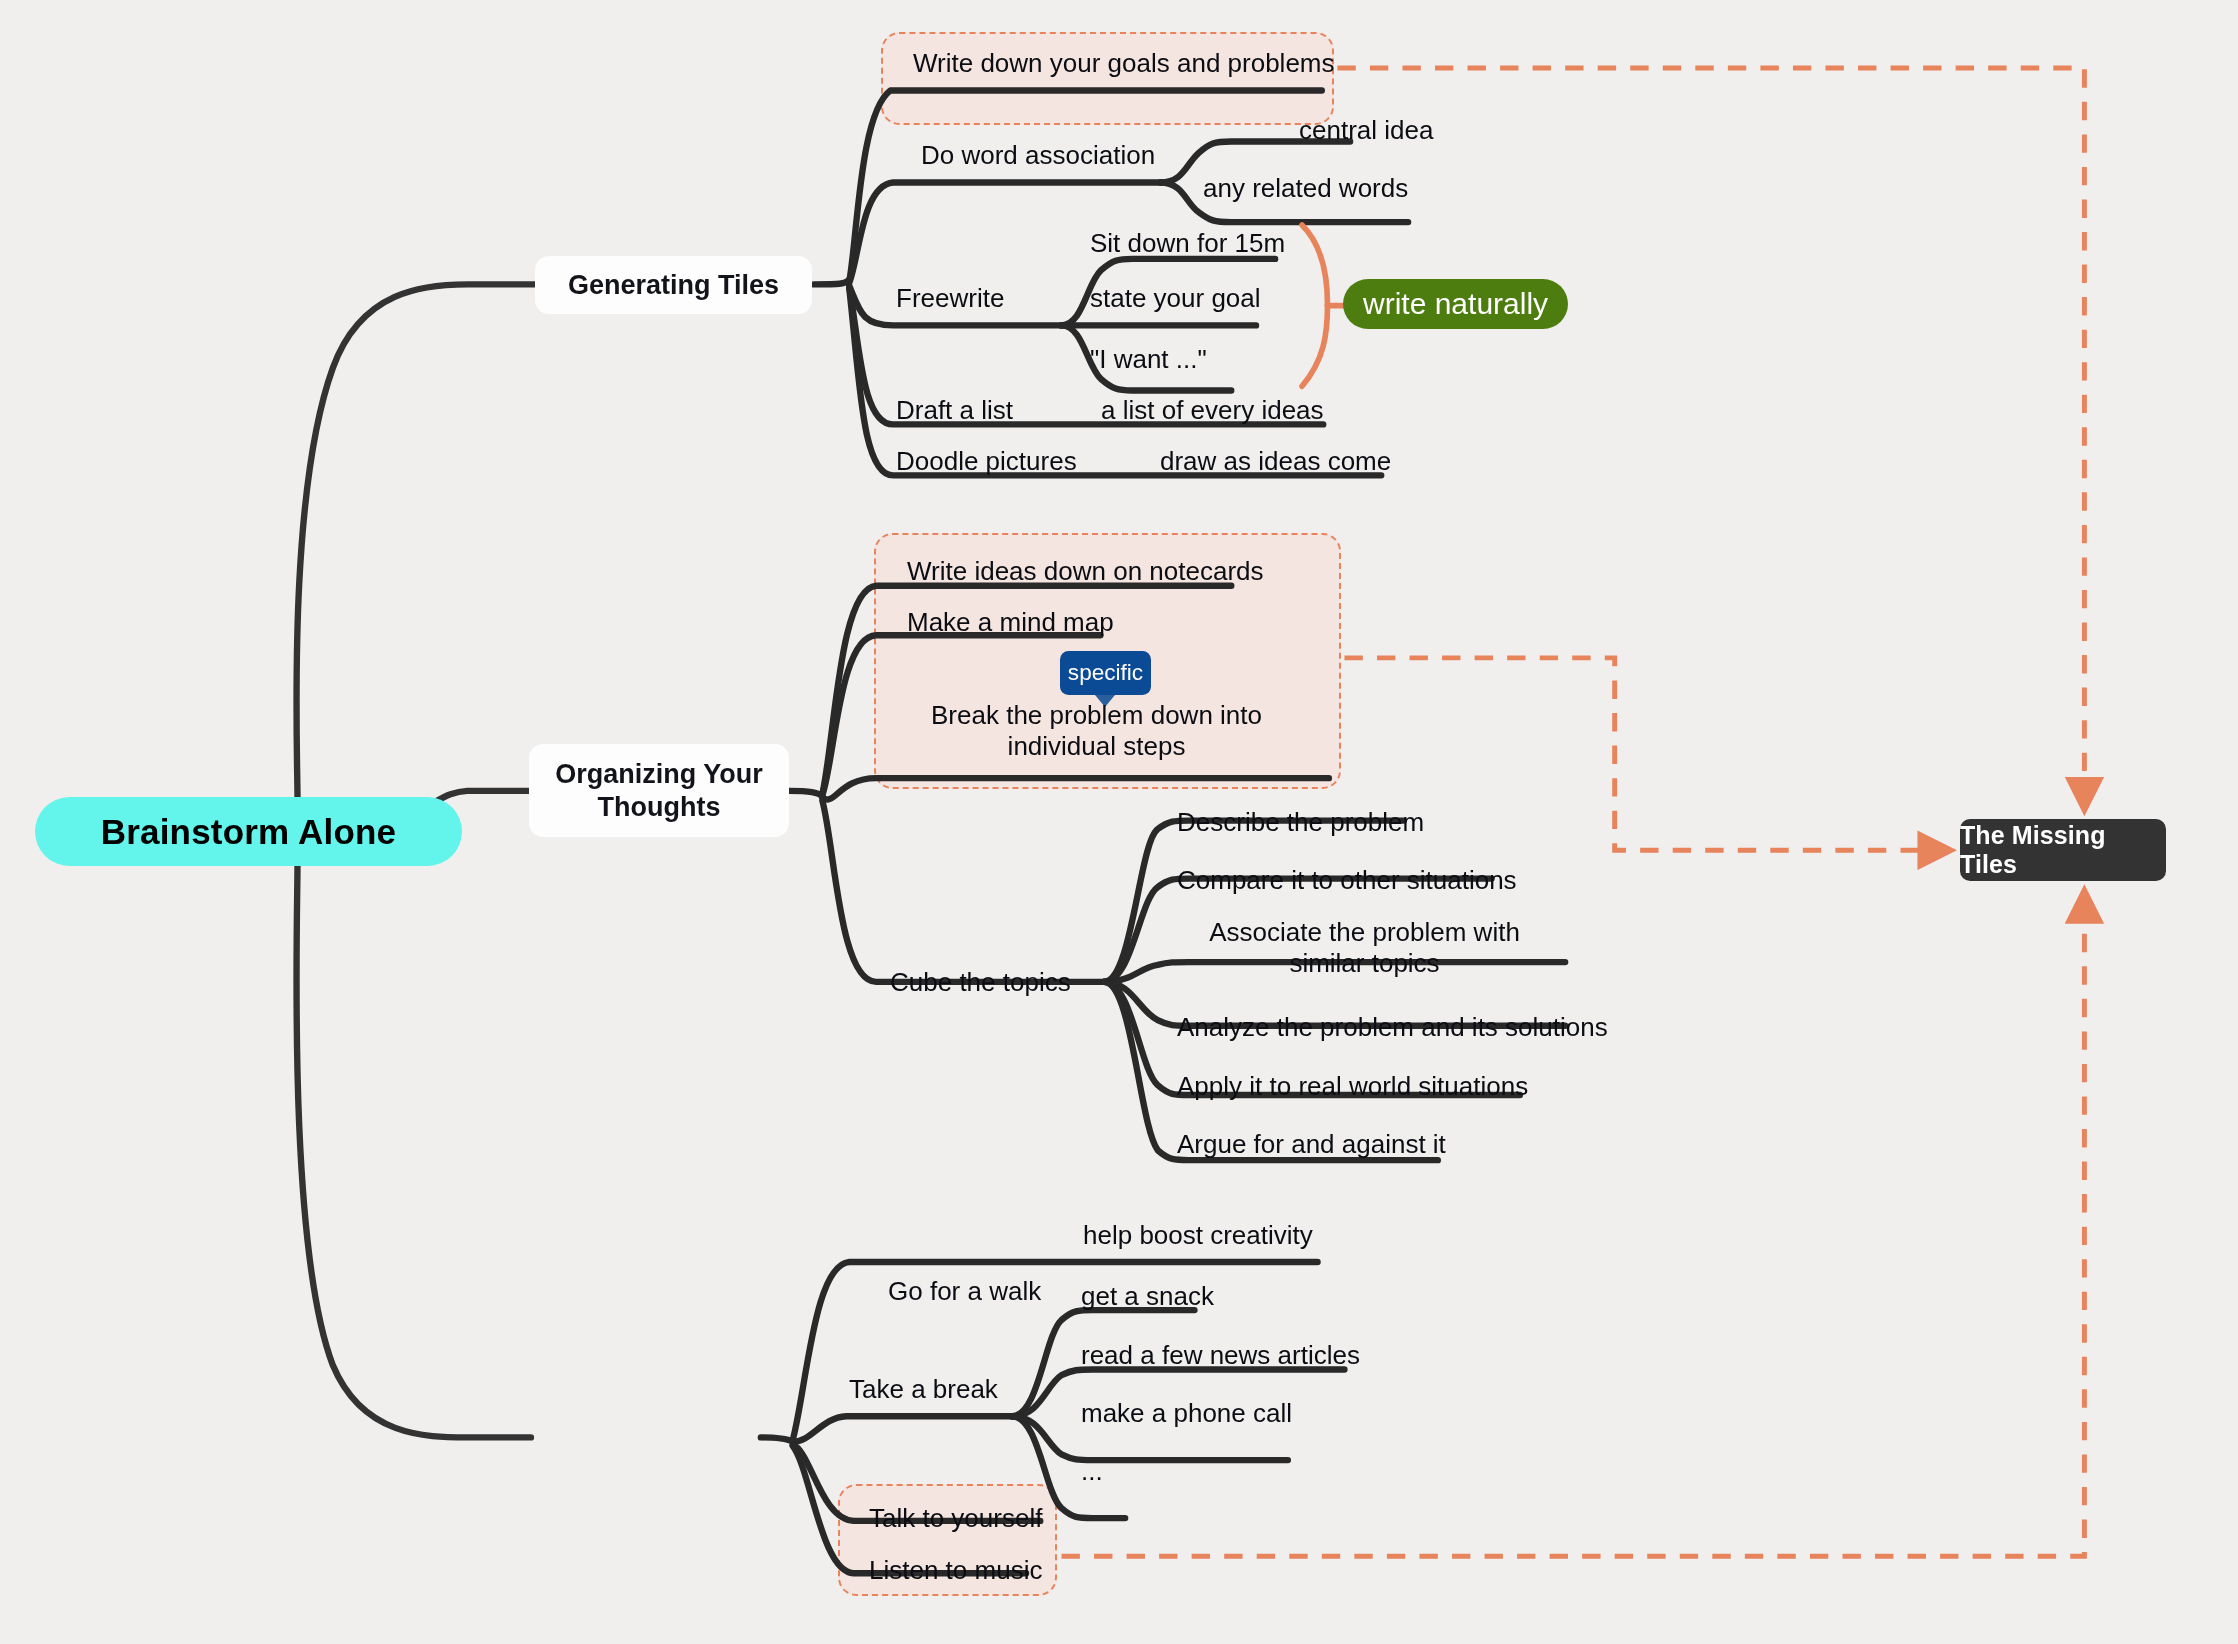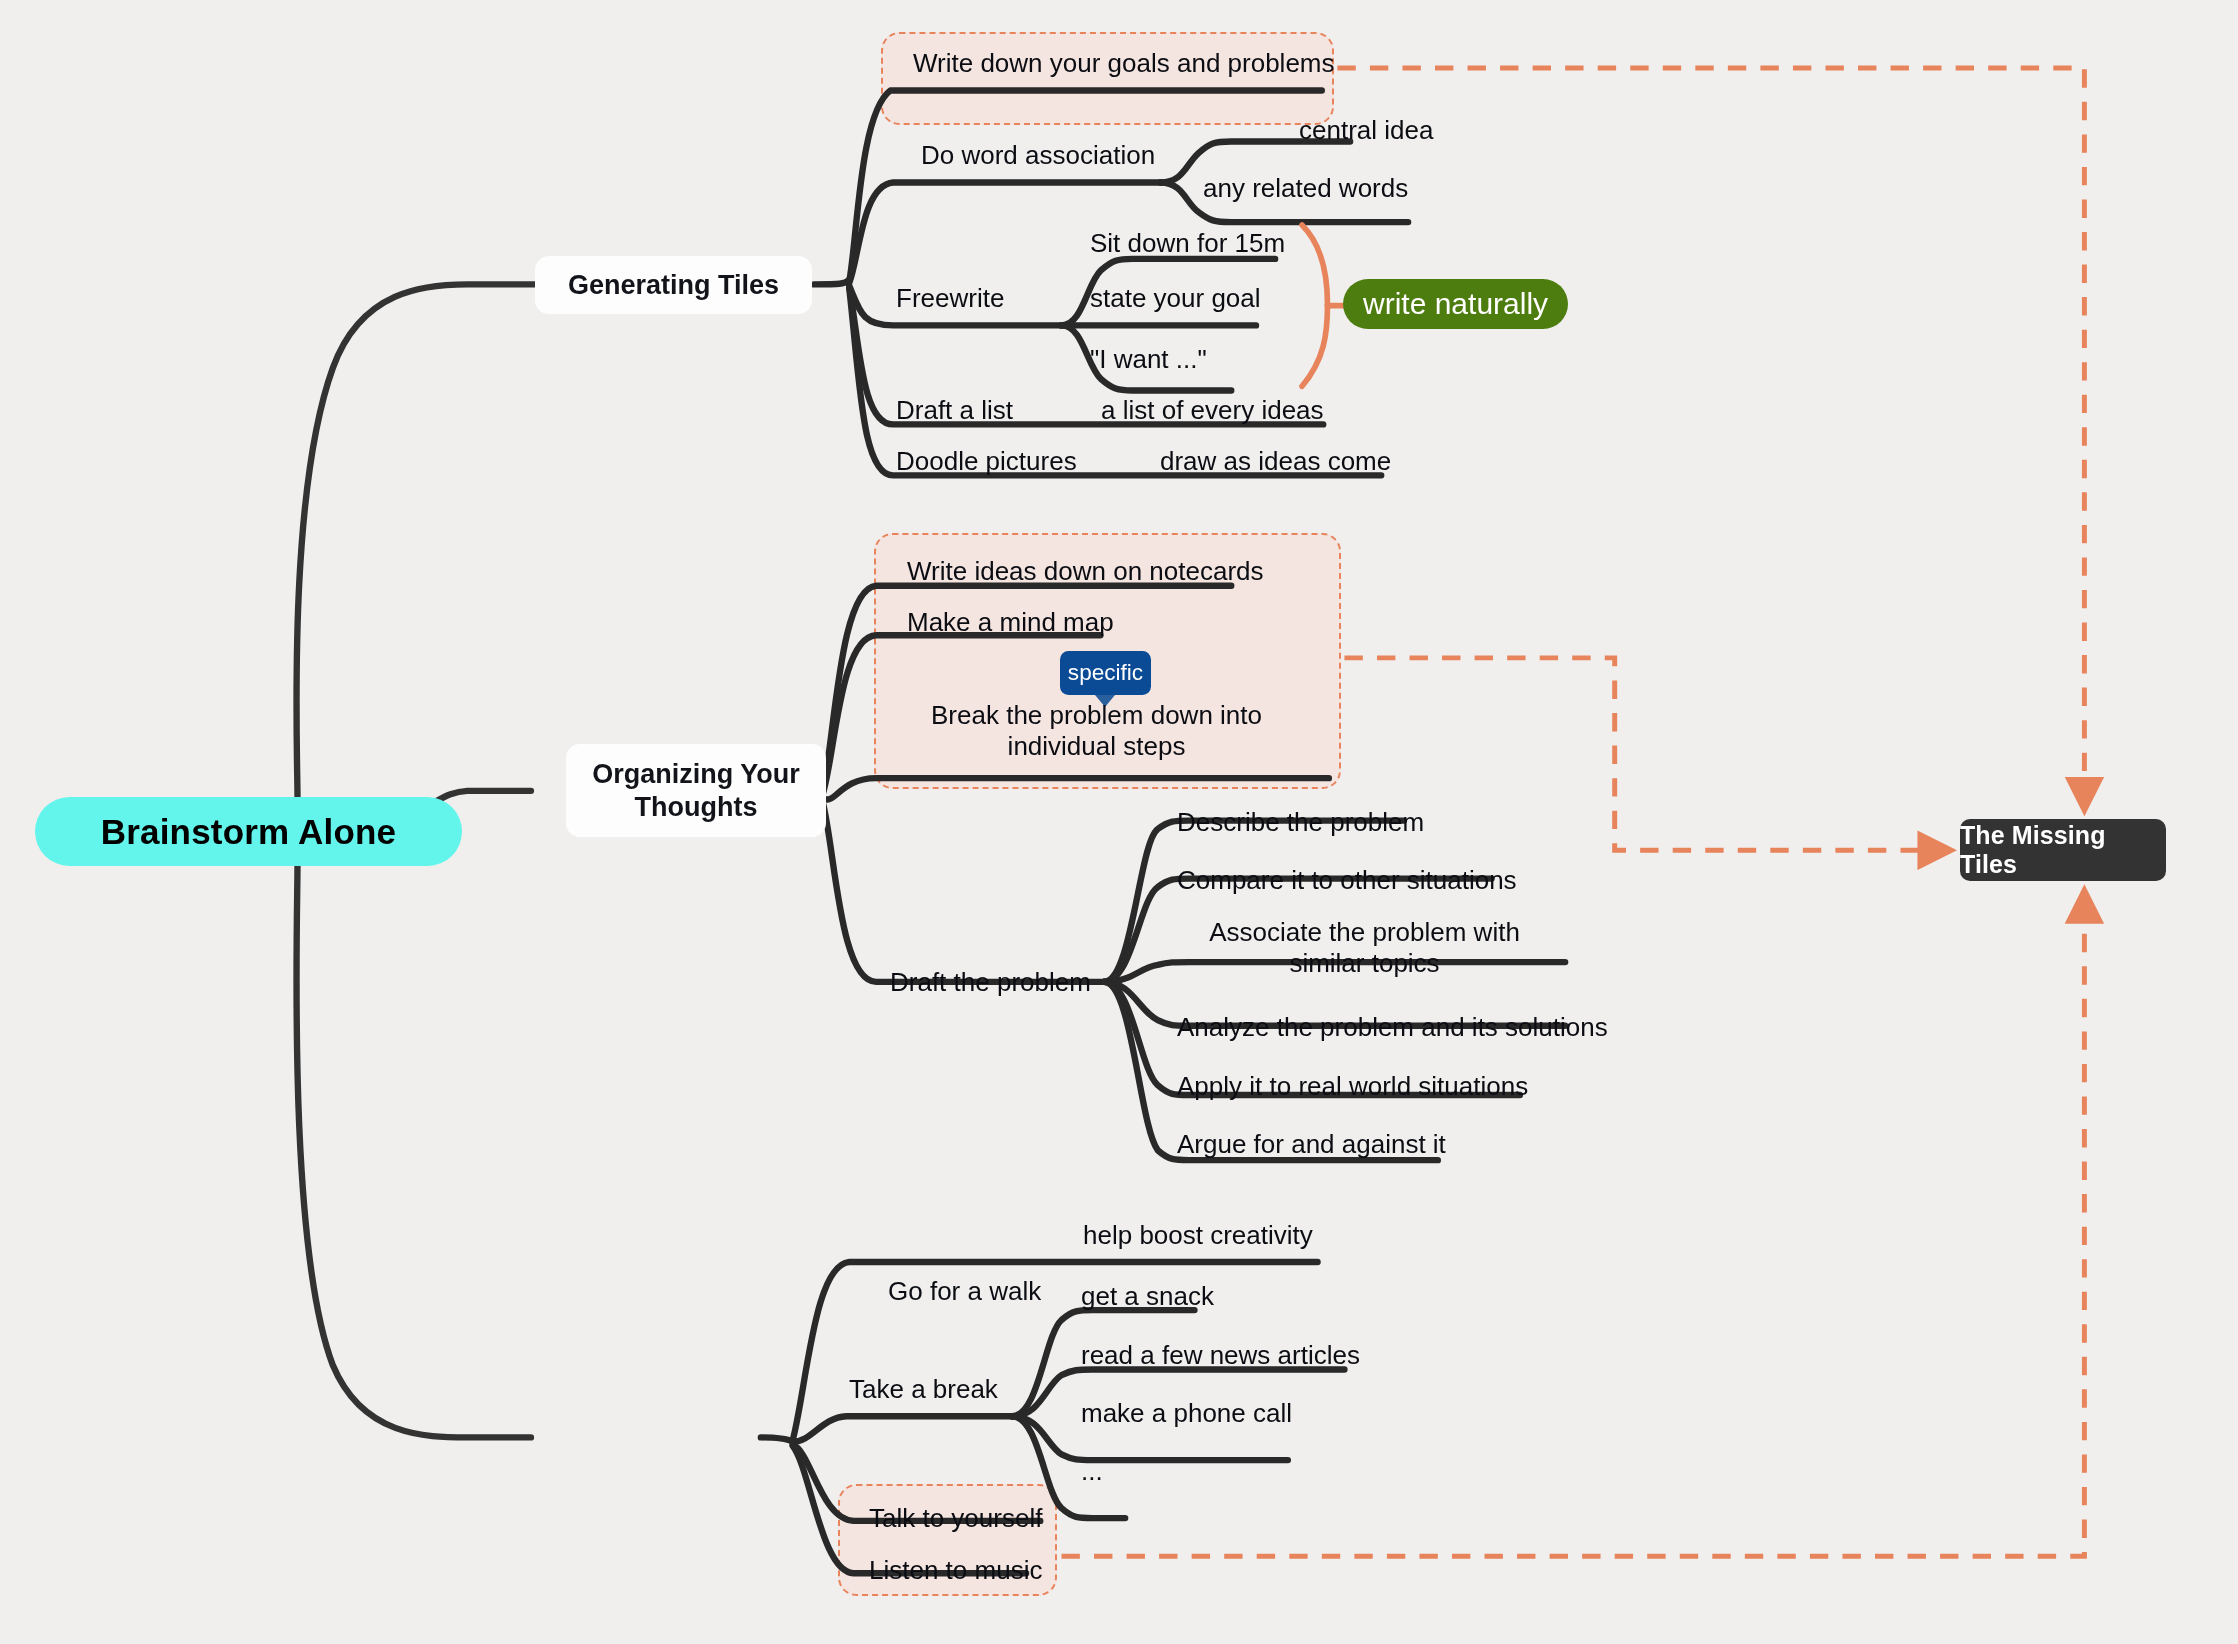--- a/index.html
+++ b/index.html
@@ -166,21 +166,21 @@
   </svg>
 
   <div class="root-pill">
     <span>Brainstorm Alone</span>
   </div>
 
   <div class="branch-box" style="left:535px;top:256px;width:277px;height:58px;">
     <span>Generating Tiles</span>
   </div>
 
-  <div class="branch-box wrap" style="left:529px;top:744px;width:260px;height:93px;margin-left:37px;">
+  <div class="branch-box wrap" style="left:529px;top:744px;width:260px;height:93px;">
     <span>Organizing Your Thoughts</span>
   </div>
 
 
   <div class="dark-node">
     <span>The Missing Tiles</span>
   </div>
 
   <div class="nd" style="left:913px;top:48px;">Write down your goals and problems</div>
 
@@ -206,21 +206,21 @@
   <div class="nd" style="left:907px;top:556px;">Write ideas down on notecards</div>
   <div class="nd" style="left:907px;top:607px;">Make a mind map</div>
 
   <div class="callout" style="left:1060px;top:651px;width:91px;height:44px;">
     <span>specific</span>
     <span class="tail"></span>
   </div>
 
   <div class="nd wrap" style="left:884px;top:700px;width:425px;">Break the problem down into individual steps</div>
 
-  <div class="nd" style="left:890px;top:967px;">Draft the problem</div>
+  <div class="nd" style="left:890px;top:967px;">Cube the topics</div>
 
   <div class="nd" style="left:1177px;top:807px;">Describe the problem</div>
   <div class="nd" style="left:1177px;top:865px;">Compare it to other situations</div>
   <div class="nd wrap" style="left:1177px;top:917px;width:375px;">Associate the problem with similar topics</div>
   <div class="nd" style="left:1177px;top:1012px;">Analyze the problem and its solutions</div>
   <div class="nd" style="left:1177px;top:1071px;">Apply it to real world situations</div>
   <div class="nd" style="left:1177px;top:1129px;">Argue for and against it</div>
 
   <div class="nd" style="left:846px;top:1276px;margin-left:42px;">Go for a walk</div>
   <div class="nd" style="left:1083px;top:1220px;">help boost creativity</div>

